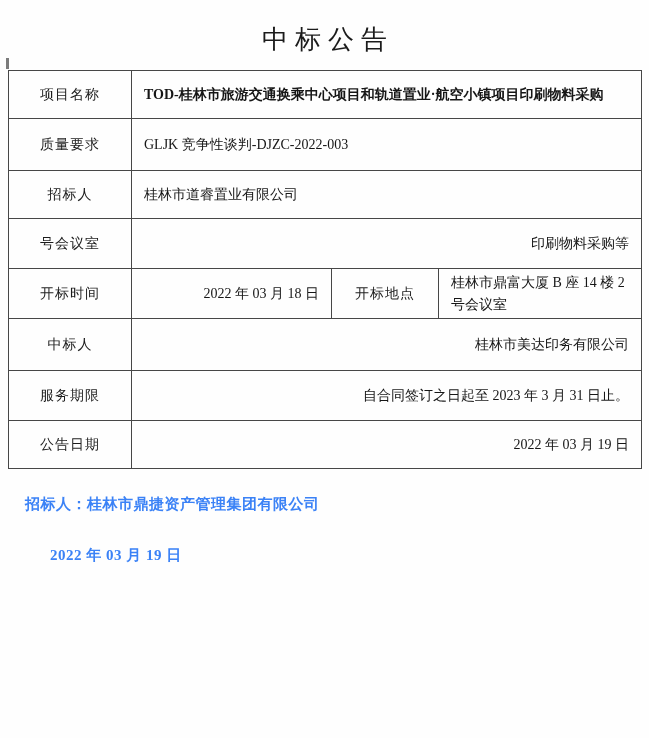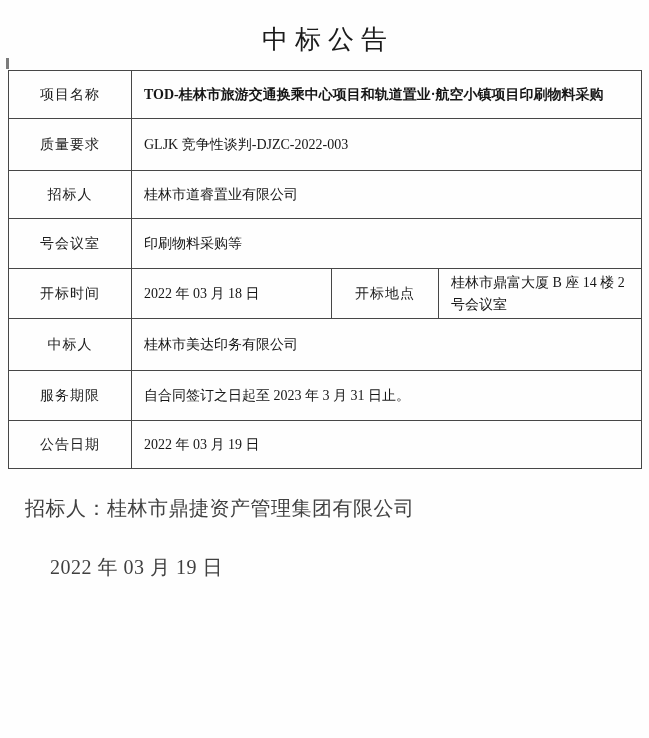--- a/index.html
+++ b/index.html
@@ -28,30 +28,31 @@
   table.award-table td {
     border: 1.6px solid #474747;
     font-size: 14px;
     vertical-align: middle;
     line-height: 1.55;
     padding: 2px 12px;
     word-break: break-all;
   }
   td.lbl { text-align: center; letter-spacing: 1px; color: #1c1c1c; }
   td.val-left   { text-align: left;  padding-left: 6px; }
-  td.val-center { text-align: left; }
+  td.val-center { text-align: right; }
   td.bold { font-weight: bold; margin-left: 44px; }
   tr.h48  td { height: 48px; }
   tr.h50  td { height: 50px; }
   tr.h52  td { height: 52px; }
   tr.h84  td { height: 84px; }
   .footer-line {
-    font-size: 20px;
-    color: #404040;
+    font-size: 15px;
+    color: #3b82f6;
     letter-spacing: 0.5px;
+    font-weight: bold;
   }
   .footer-tenderer { margin: 26px 0 0 25px; }
   .footer-date     { margin: 32px 0 0 50px; }
   
   .scan-speck {
     position: absolute;
     left: 6px; top: 58px;
     width: 3px; height: 11px;
     background: #5a5a5a;
     opacity: .8;

